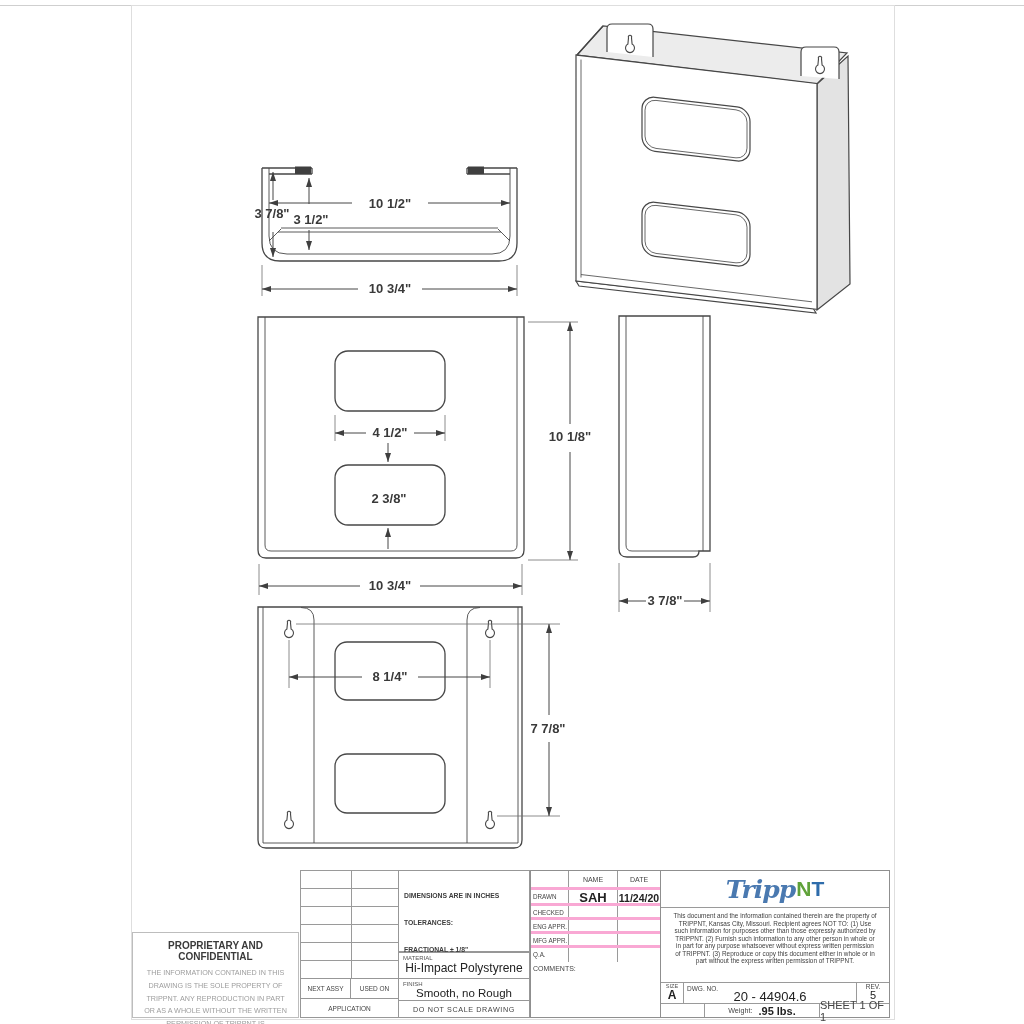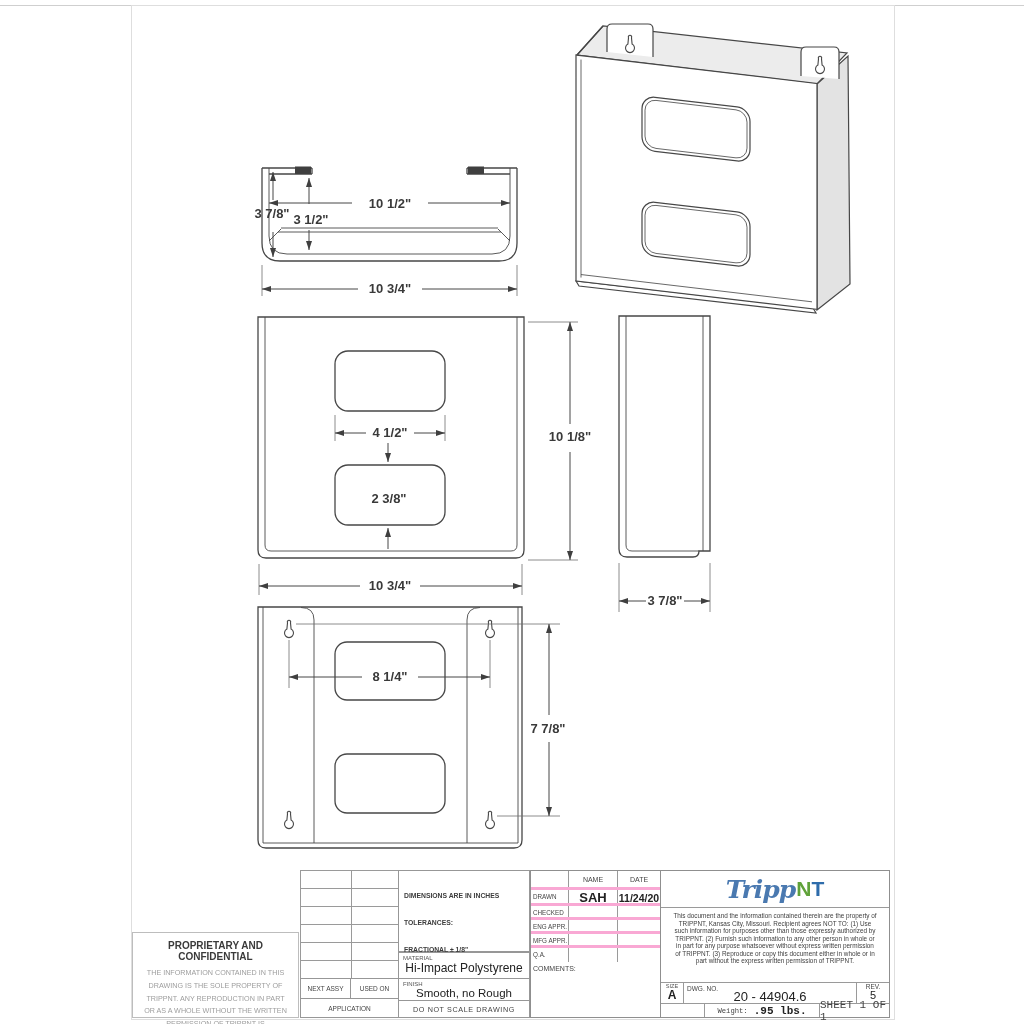--- a/index.html
+++ b/index.html
@@ -289,21 +289,21 @@
       </div>
       <div style="flex:1;position:relative;">
         <span style="position:absolute;left:3px;top:2px;font-size:6.5px;color:#444;">DWG.  NO.</span>
         <div style="text-align:center;font-size:13px;color:#222;margin-top:6px;">20 - 44904.6</div>
       </div>
       <div style="width:33px;border-left:1px solid #9a9a9a;box-sizing:border-box;text-align:center;">
         <div style="font-size:6.5px;color:#444;">REV.</div>
         <div style="font-size:11px;color:#222;line-height:1;">5</div>
       </div>
     </div>
-    <div style="display:flex;height:13px;font-family:Liberation Mono, monospace;">
+    <div style="display:flex;height:13px;">
       <div style="width:44px;border-right:1px solid #9a9a9a;box-sizing:border-box;"></div>
       <div class="ctr" style="width:115px;border-right:1px solid #9a9a9a;box-sizing:border-box;gap:6px;">
         <span style="font-size:7.2px;color:#444;">Weight:</span>
         <span style="font-size:11px;font-weight:600;color:#222;">.95 lbs.</span>
       </div>
       <div class="ctr" style="flex:1;">
         <span style="font-size:11px;color:#444;">SHEET 1 OF 1</span>
       </div>
     </div>
   </div>

